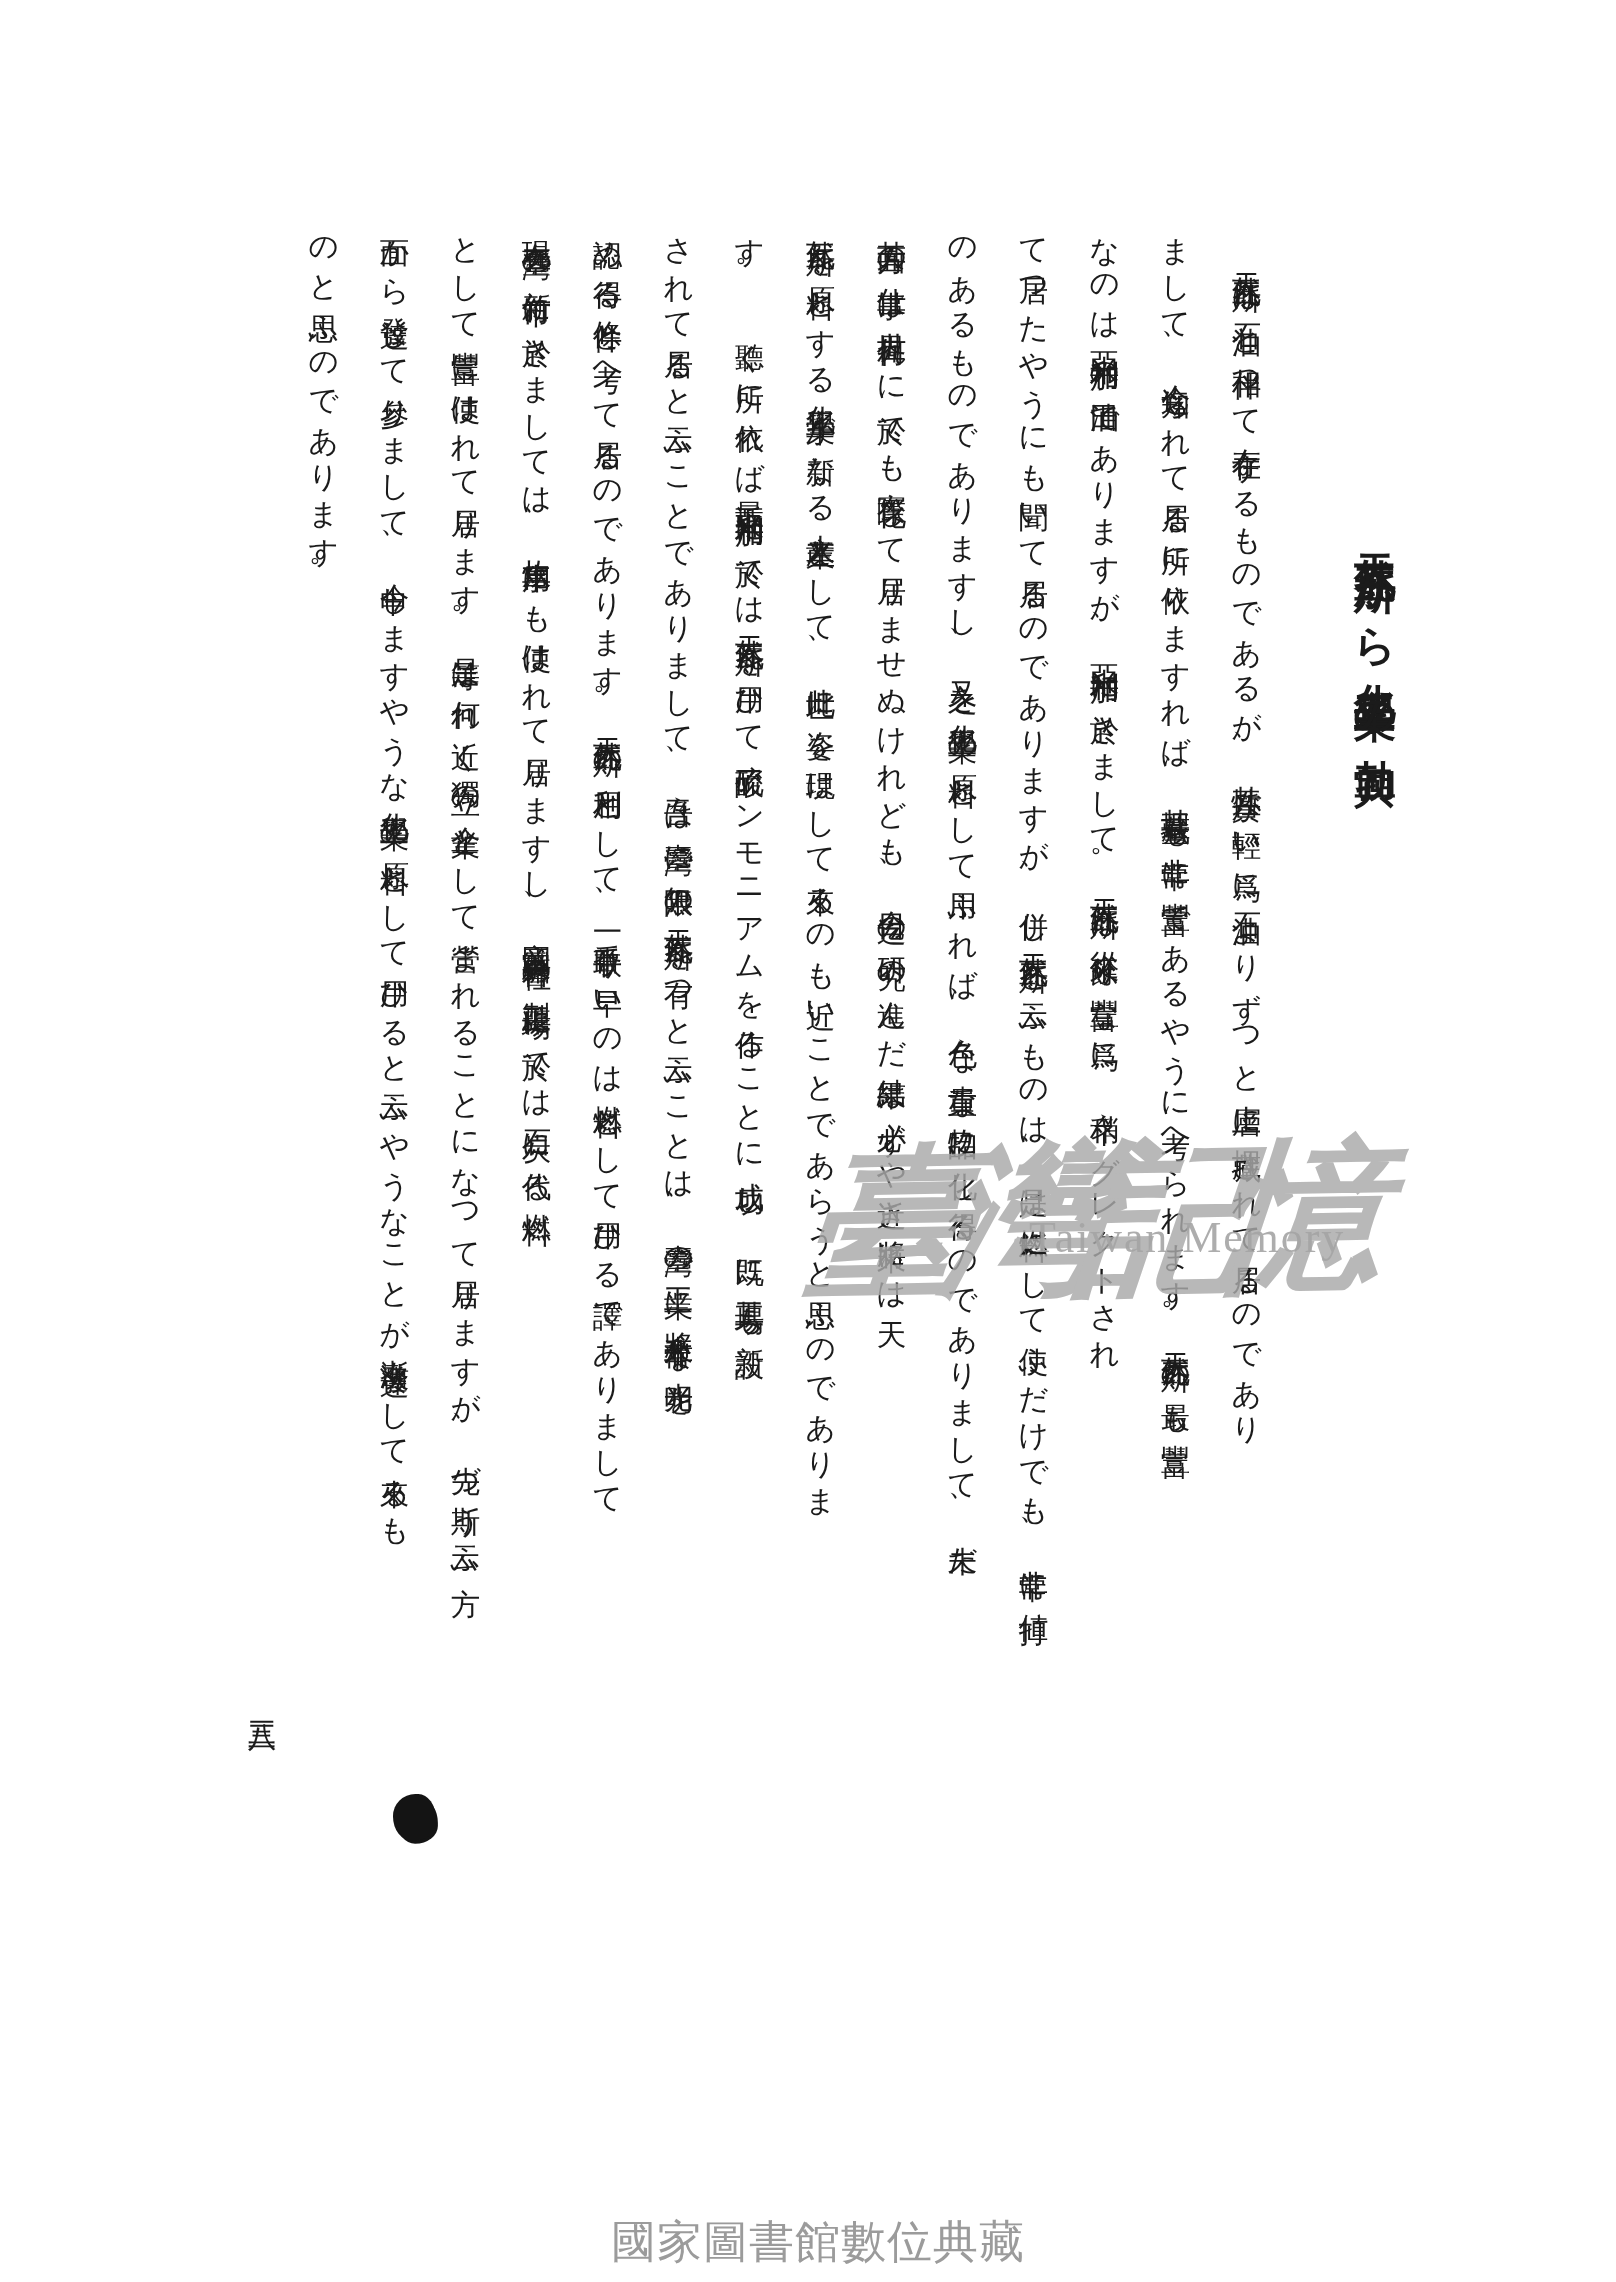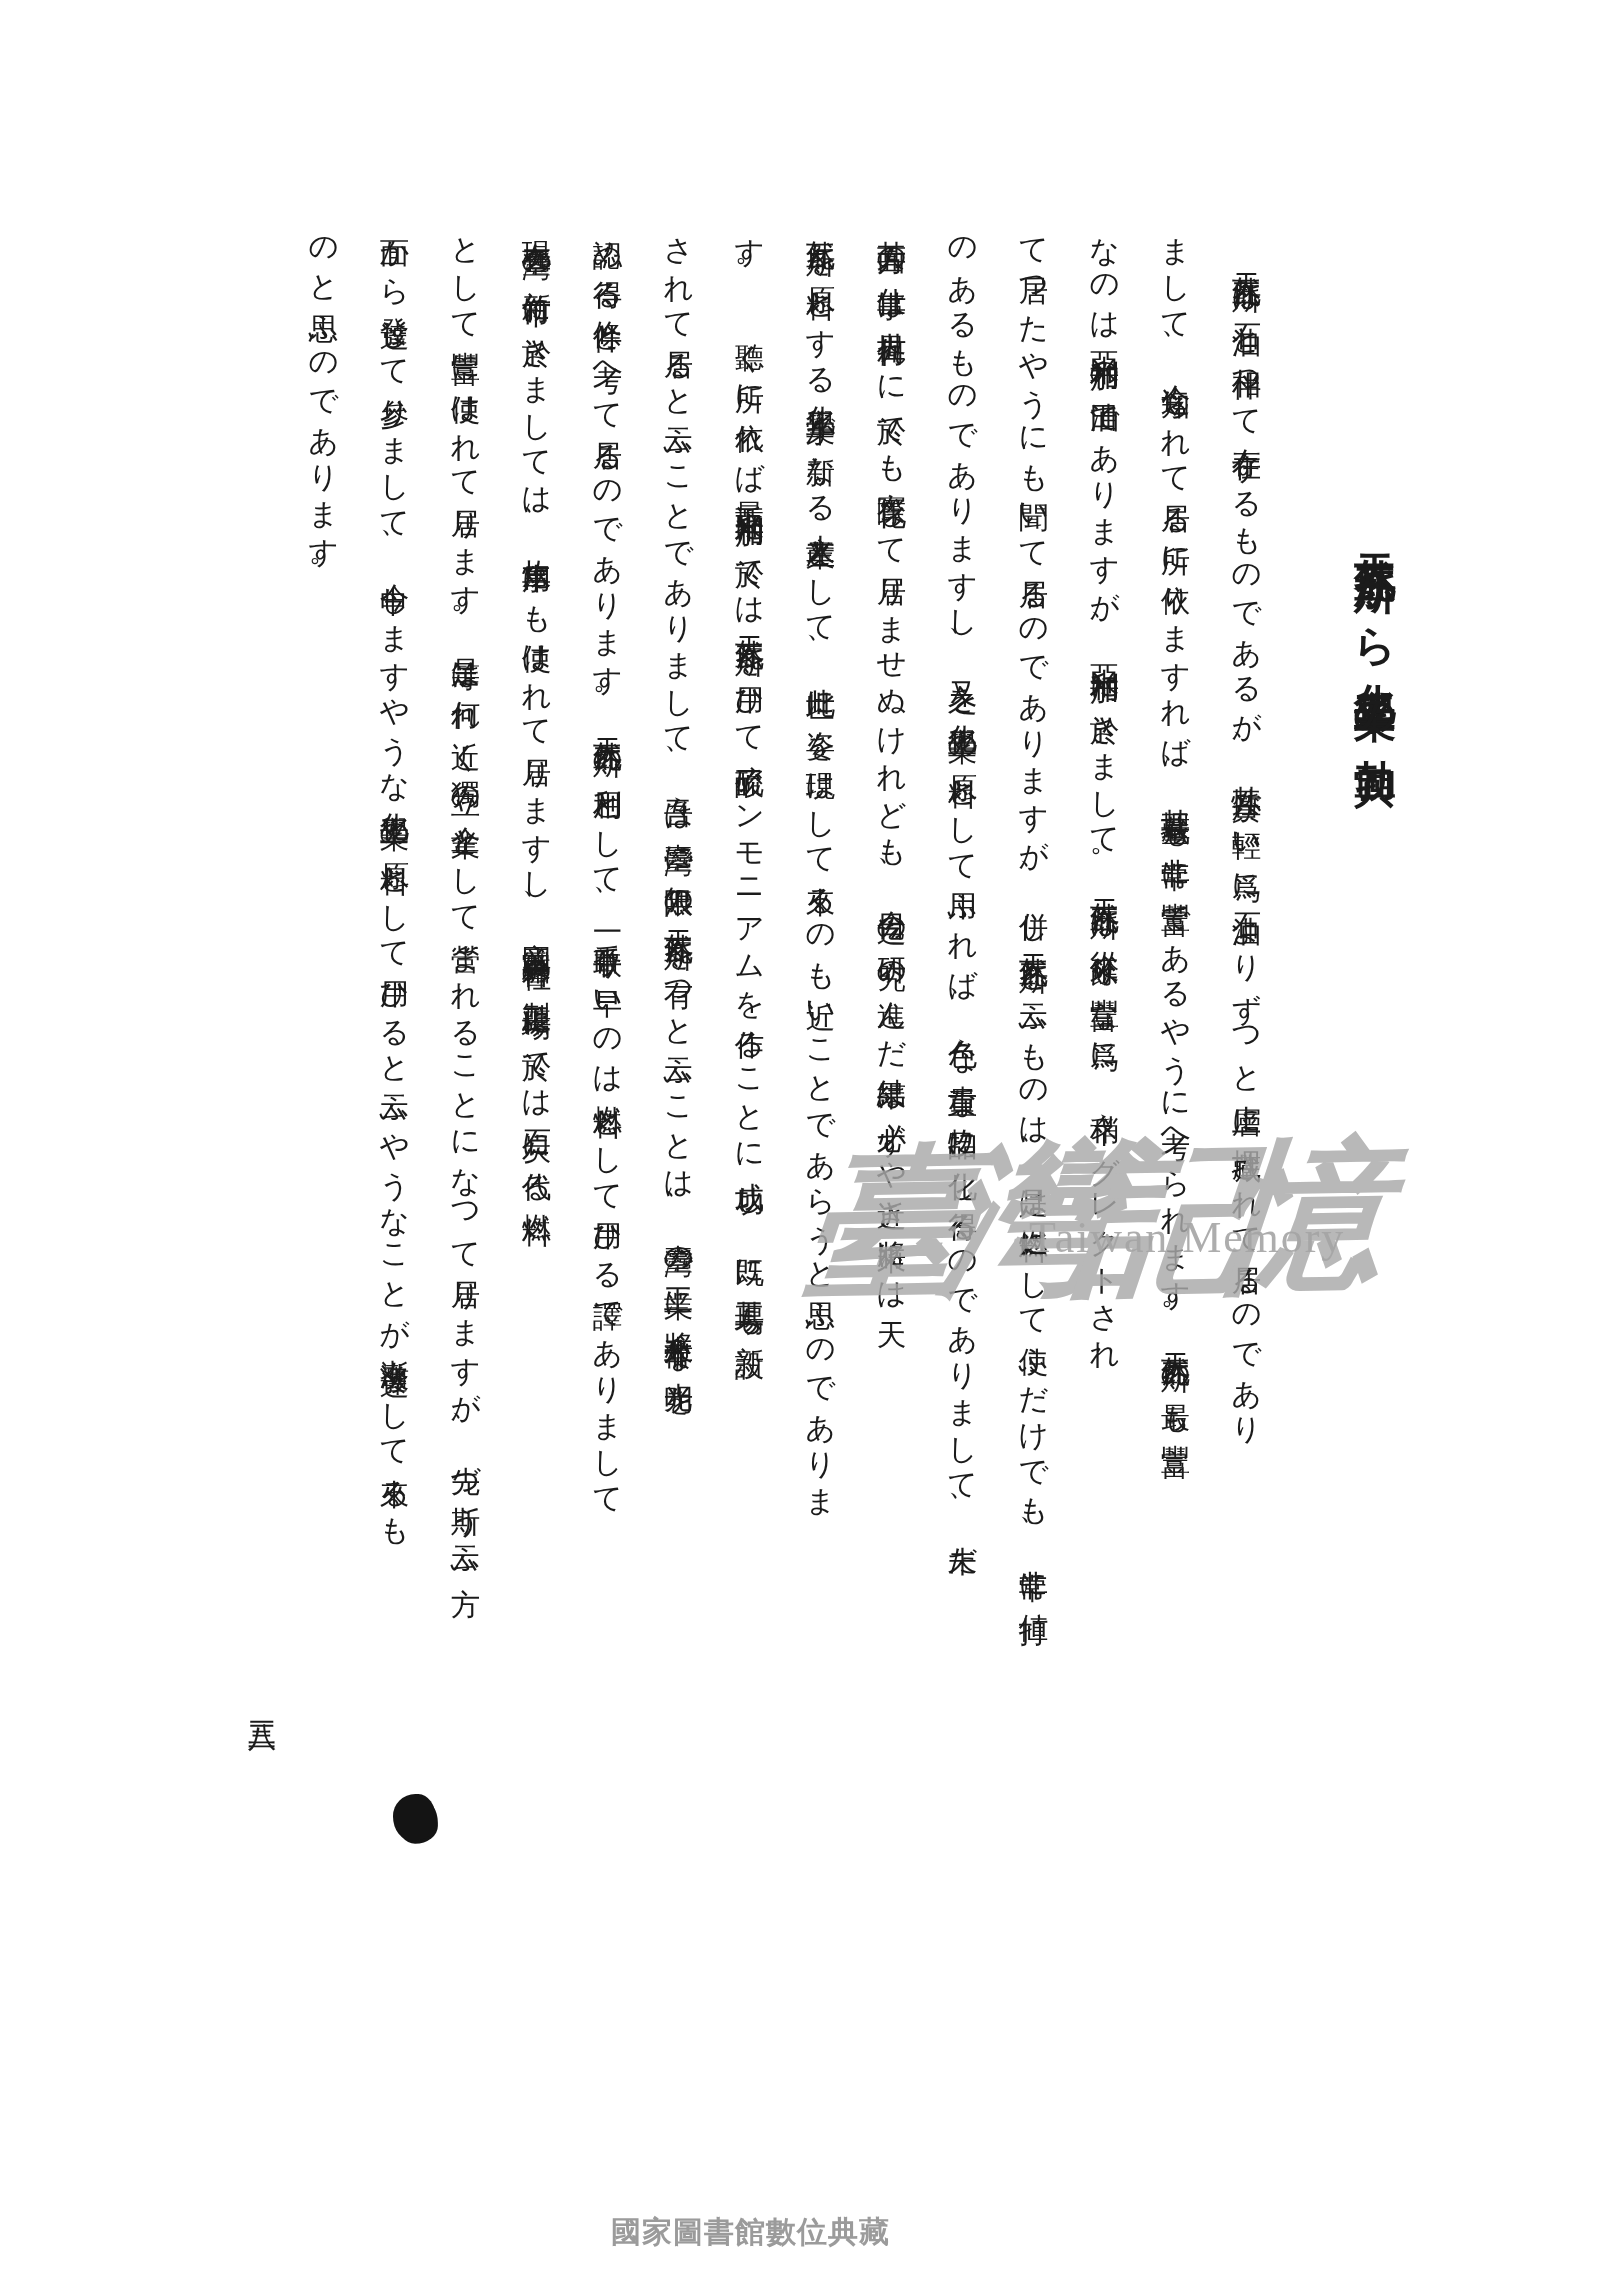--- a/index.html
+++ b/index.html
@@ -85,22 +85,22 @@
     height: 47px;
     background: #141414;
     border-radius: 58% 46% 62% 50% / 52% 60% 45% 58%;
     box-shadow: 2.9px 3.8px 0 -1px #141414;
   }
   
   .footer-caption {
     position: absolute;
     top: 2212px;
     left: 611px;
-    font-size: 30px;
-    font-weight: bold;
+    font-size: 45px;
+    font-weight: normal;
     color: #9b9b9b;
     letter-spacing: 1px;
   }
 </style>
 </head>
 <body>
 
 <div class="page">
 
   <div class="doc-title vtext">天然瓦斯から化學工業の勃興</div>

